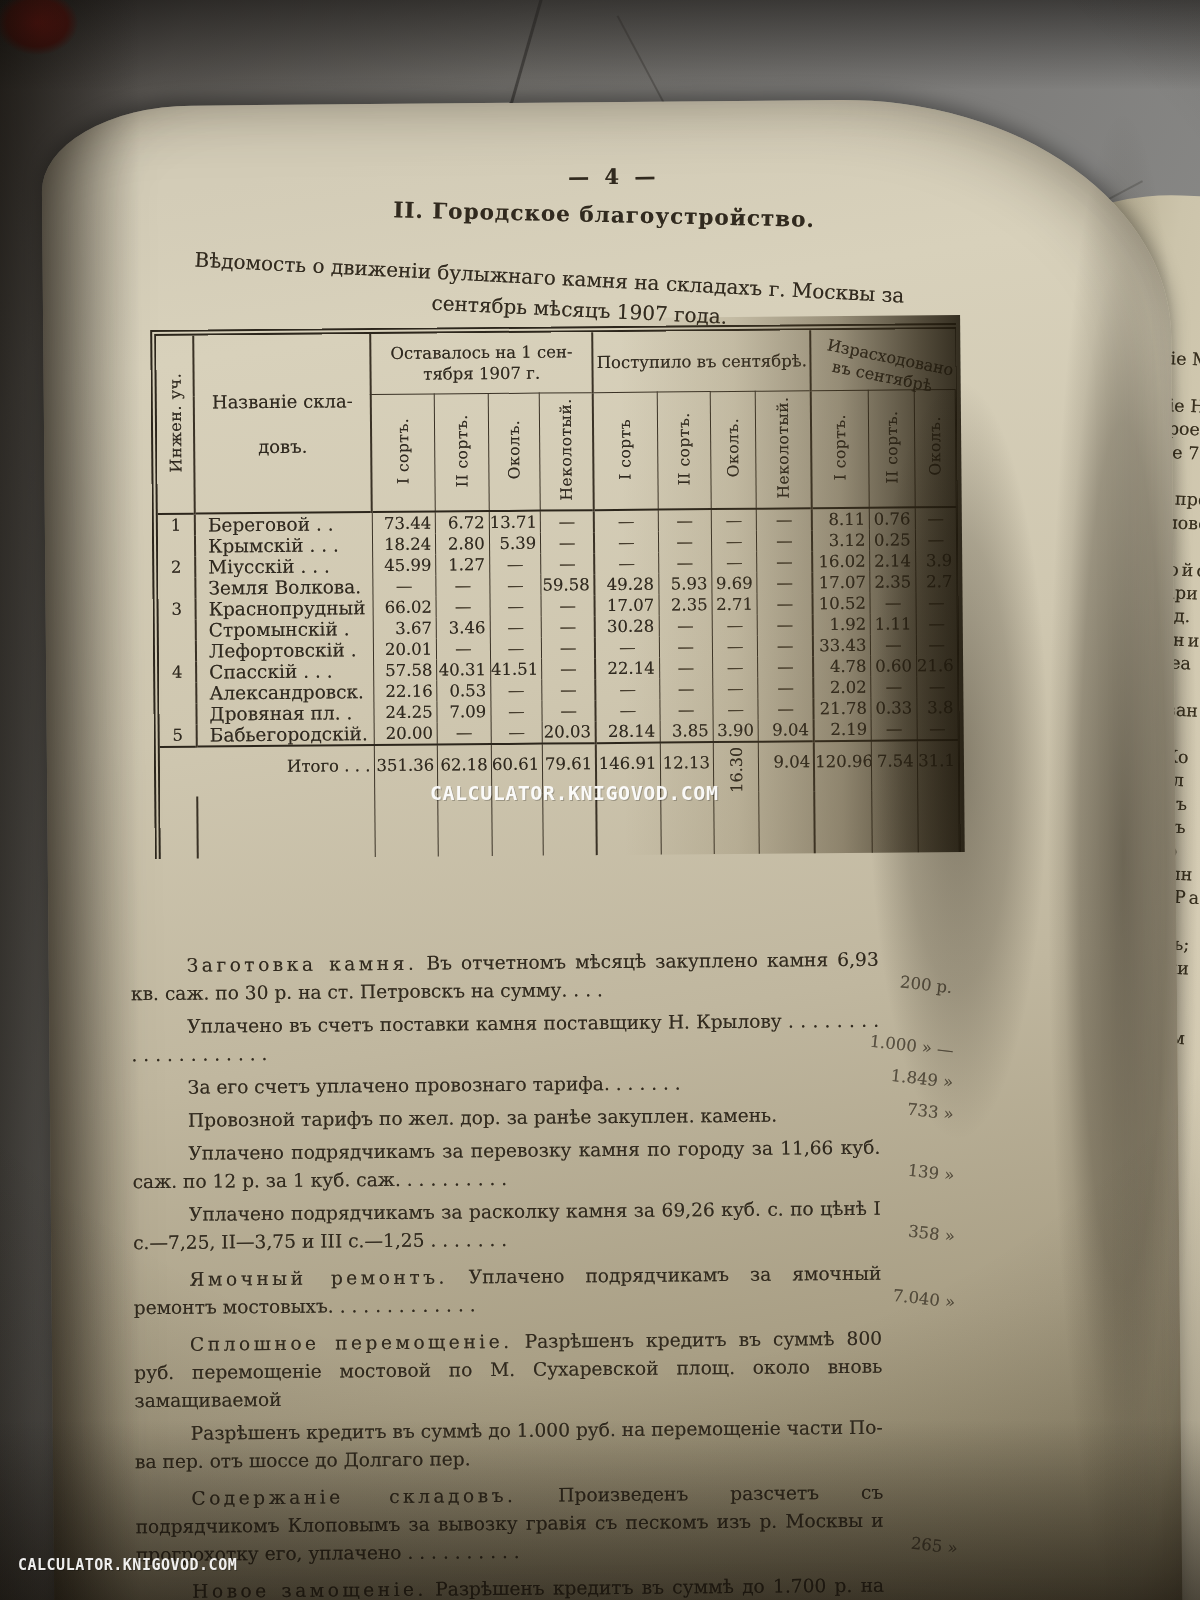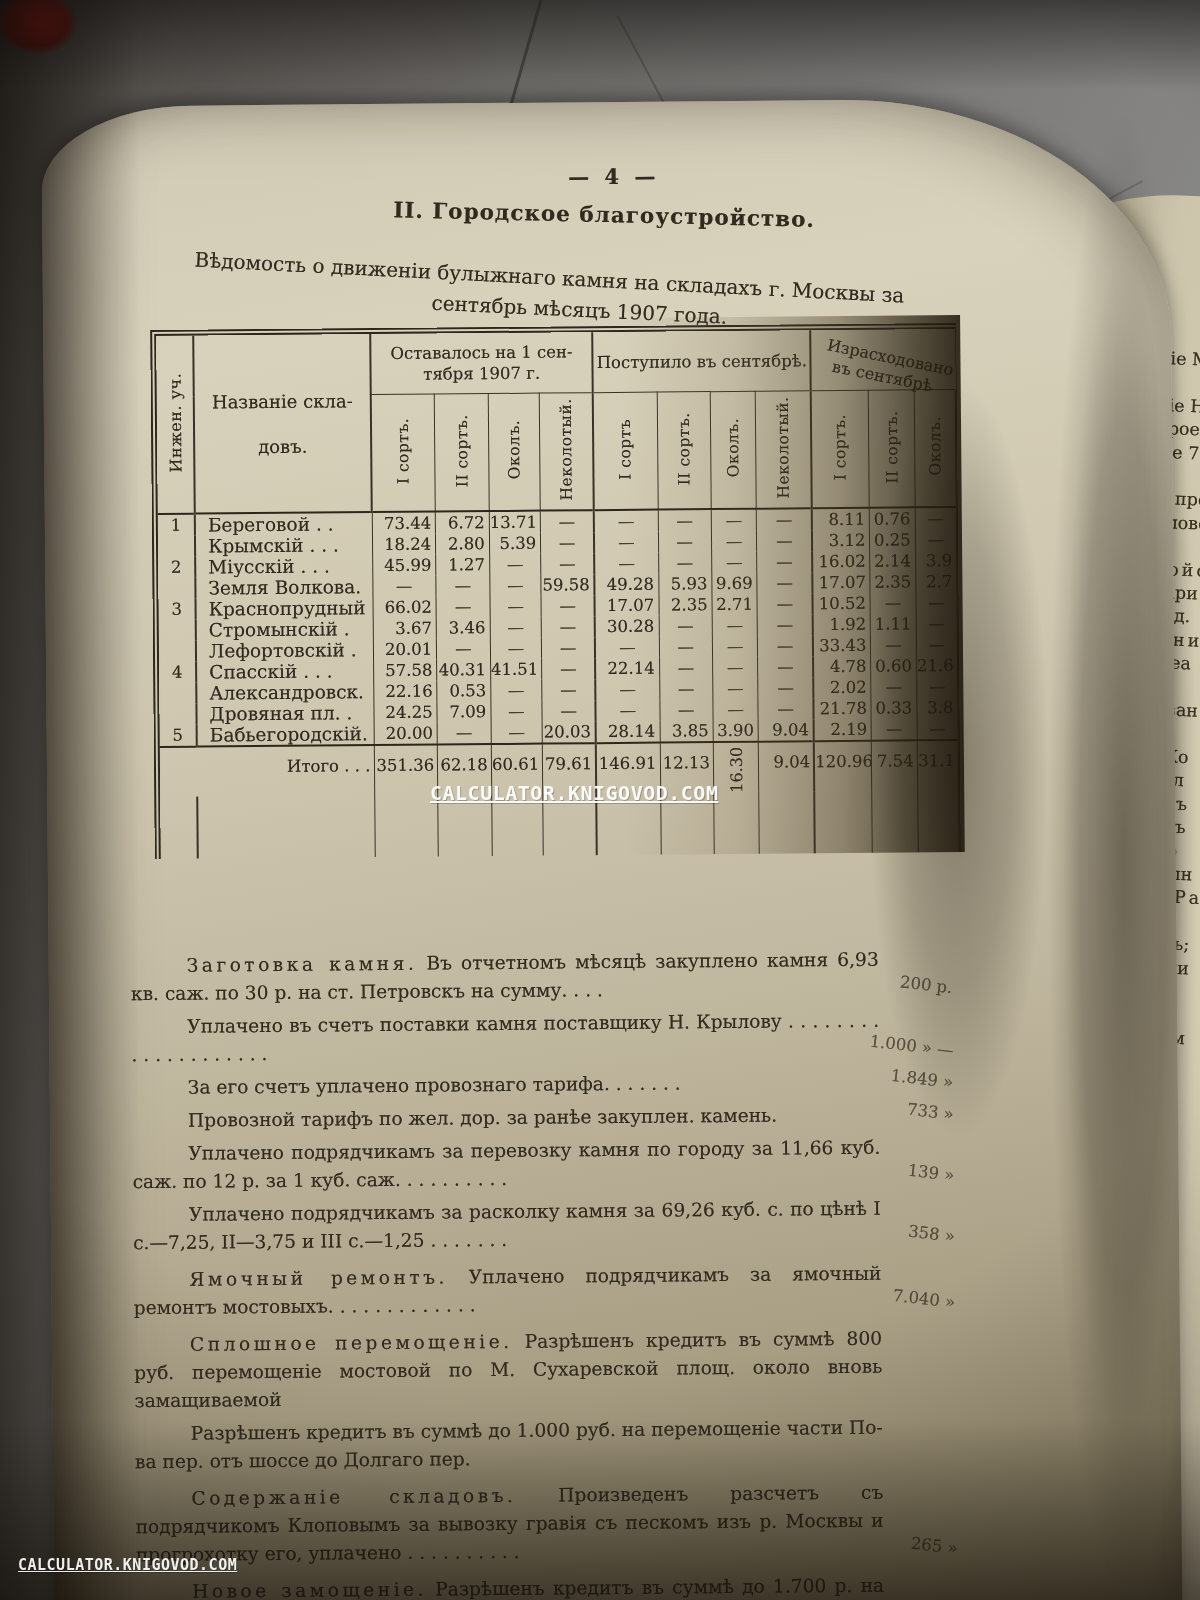--- a/index.html
+++ b/index.html
@@ -87,21 +87,21 @@
   .gutter-b{position:absolute;left:1048px;top:110px;width:150px;height:1490px;border-radius:75px/745px;pointer-events:none;
     background:radial-gradient(closest-side,rgba(28,22,11,.5),rgba(28,22,11,.3) 58%,rgba(28,22,11,.1) 80%,transparent 100%);}
   .vignette{position:absolute;inset:0;pointer-events:none;
     background:radial-gradient(125% 92% at 48% 38%,transparent 52%,rgba(16,12,6,.28) 80%,rgba(10,8,4,.55) 100%);}
   .bottom-shade{position:absolute;left:0;bottom:0;width:100%;height:180px;pointer-events:none;
     background:linear-gradient(to top,rgba(14,10,5,.55),transparent);}
   .left-shade{position:absolute;left:0;top:0;width:140px;height:100%;pointer-events:none;
     background:linear-gradient(to right,rgba(12,9,4,.55),transparent);}
   
   .wm{position:absolute;font-family:"DejaVu Sans Mono","Liberation Mono",monospace;font-weight:700;
-    color:#ffffff;opacity:.92;letter-spacing:.5px;text-shadow:1px 1px 0 rgba(0,0,0,.25);text-decoration:underline;}
+    color:#ffffff;opacity:.92;letter-spacing:.5px;text-shadow:1px 1px 0 rgba(0,0,0,.25);}
   .wm-center{left:430px;top:781px;font-size:20px;}
   .wm-bottom{left:18px;top:1556px;font-size:15px;}
 </style>
 </head>
 <body>
 
 <div id="scene">
   <div class="wall-top-shade"></div>
   <div class="crack c1"></div>
   <div class="crack c2"></div>

